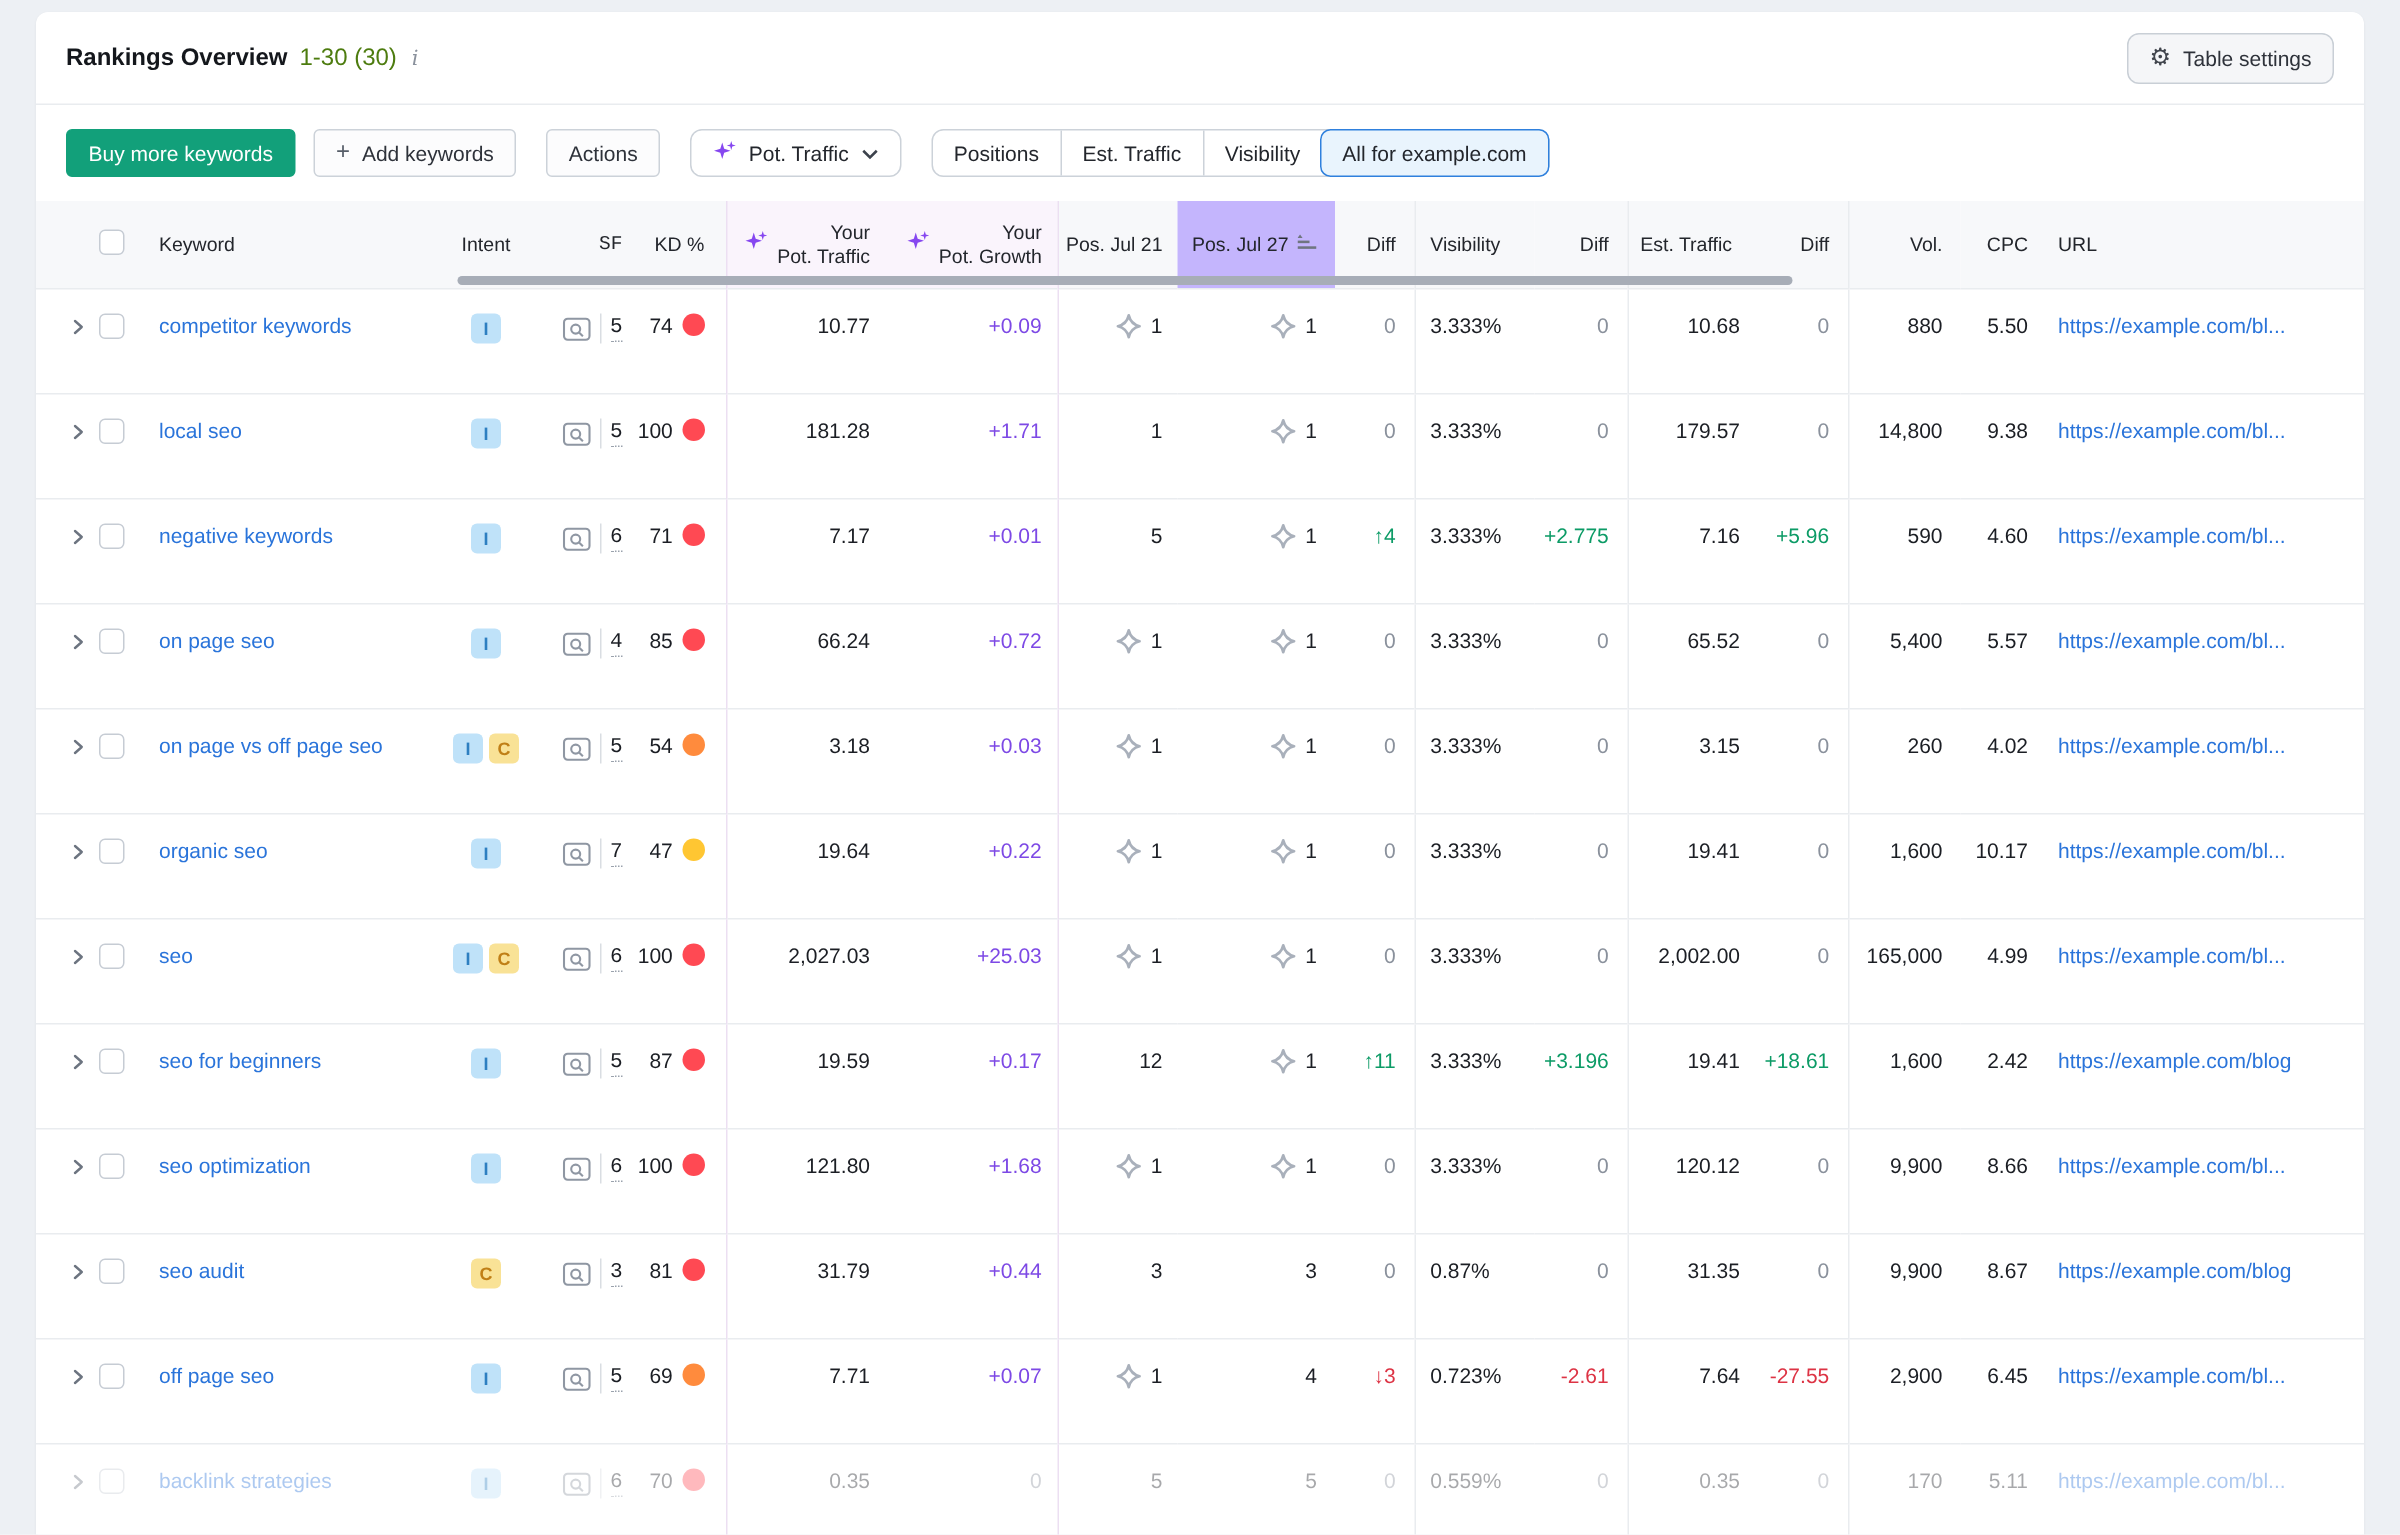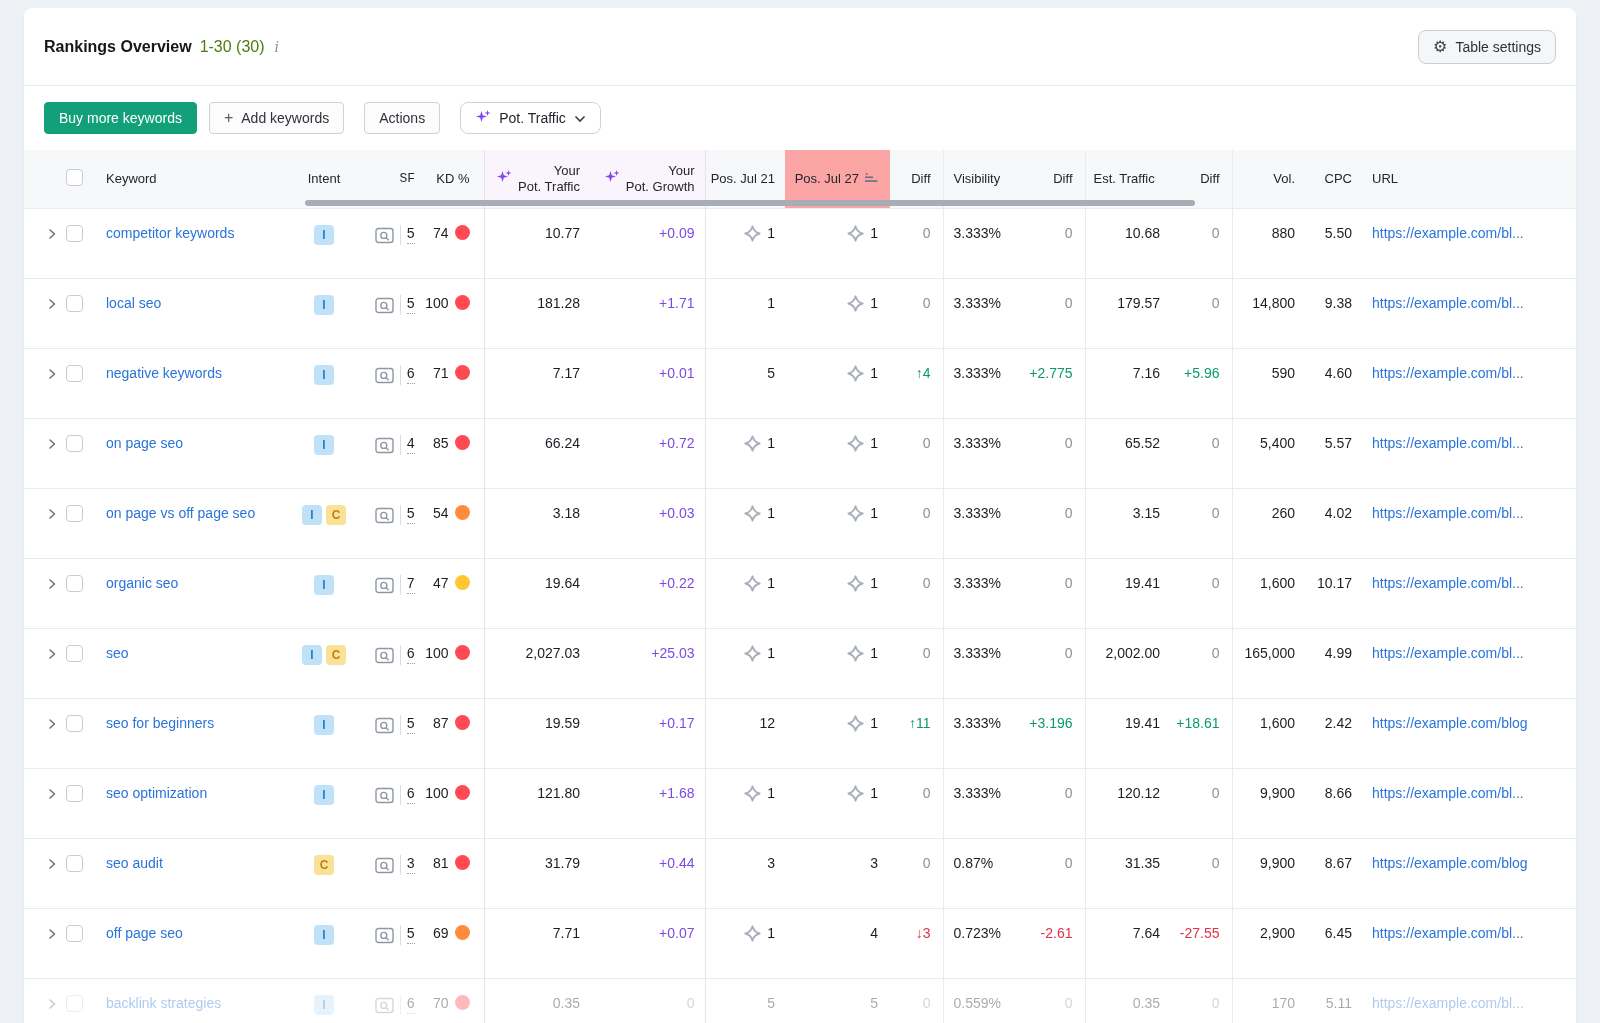--- a/index.html
+++ b/index.html
@@ -3,21 +3,21 @@
 <meta charset="utf-8">
 <style>
   * { box-sizing: border-box; }
   html, body { margin:0; padding:0; width:1600px; height:1023px; overflow:hidden;
     background:#edf0f4; font-family:"Liberation Sans", sans-serif; color:#1b1e24; }
   .card { position:relative; margin:8px 24px 0; width:1552px; height:1100px;
     background:#fff; border-radius:8px; box-shadow:0 1px 2px rgba(20,30,40,.06); overflow:hidden; }
 
   
   .card-header { display:flex; align-items:center; justify-content:space-between;
-    height:78px; padding:0 20px; border-bottom:1px solid #e9ecef; }
+    height:62px; padding:0 20px; border-bottom:1px solid #e9ecef; }
   .title-group { display:flex; align-items:baseline; gap:8px; }
   .title { font-size:16px; font-weight:700; color:#14171c; }
   .range { font-size:16px; color:#4d7c0f; }
   .info-i { font-family:"DejaVu Serif", serif; font-style:italic; font-size:14px; color:#8a919c; padding-left:2px; }
   .btn-settings { display:flex; align-items:center; gap:8px; height:34px; padding:0 14px;
     background:#f5f6f8; border:1px solid #c9cfd6; border-radius:8px; font-size:14px; color:#2e323a; cursor:pointer; }
   .gear { font-size:16px; line-height:1; color:#41454d; }
 
   
   .toolbar { display:flex; align-items:center; height:64px; padding:0 20px; }
@@ -44,21 +44,21 @@
   th.al-l, td.al-l { text-align:left; }
   th.al-r, td.al-r { text-align:right; }
   th.al-c, td.al-c { text-align:center; }
   .pad-l8 { padding-left:8px !important; } .pad-l10 { padding-left:10px !important; }
   .pad-l12 { padding-left:12px !important; }
   .pad-r9 { padding-right:9px !important;font-family:Liberation Mono, monospace; } .pad-r10 { padding-right:10px !important; }
   .pad-r12 { padding-right:12px !important; } .pad-r14 { padding-right:14px !important;text-align:center; }
   .bl { border-left:1px solid #e9ecef; }
   .bl-p { border-left:1px solid #ecdff2; }
   th.th-ai { background:#faf4fc; }
-  th.th-sorted { background:#fca5a5; }
+  th.th-sorted { background:#c4b5fd; }
   .th-flex { display:flex; align-items:center; justify-content:flex-end; gap:6px; }
   .th-2line { text-align:right; line-height:1.25; }
   .sorticon { display:inline-block; margin-left:6px; }
   .hscroll { position:absolute; top:50px; left:281px; width:890px; height:6px;
     background:#a7adb7; border-radius:3px; z-index:3; }
 
   tbody td { height:70px; vertical-align:top; padding:16px 0 0 0; font-size:14px; color:#1b1e24; }
   tbody tr td { border-top:1px solid #e9ecef; }
   tr.faded { opacity:.38; }
 
@@ -111,20 +111,26 @@
     <button class="btn btn-dd mr20">
       <span><svg width="16" height="16" viewBox="0 0 16 16" fill="#8647f0">
             <path d="M6.5 2 L7.8 6.2 L12 7.5 L7.8 8.8 L6.5 13 L5.2 8.8 L1 7.5 L5.2 6.2 Z"></path>
             <path d="M12.5 1 L13.2 3.3 L15.5 4 L13.2 4.7 L12.5 7 L11.8 4.7 L9.5 4 L11.8 3.3 Z"></path>
           </svg></span>
       <span>Pot. Traffic</span>
       <span><svg width="12" height="8" viewBox="0 0 12 8" fill="none" stroke="#3c424c" stroke-width="1.7">
             <path d="M1.5 1.5 L6 6 L10.5 1.5"></path>
           </svg></span>
     </button>
+    <div class="seg">
+        <div class="seg-item">Positions</div>
+        <div class="seg-item">Est. Traffic</div>
+        <div class="seg-item">Visibility</div>
+        <div class="seg-item selected">All for example.com</div>
+      </div>
   </div>
 
   <div class="table-wrap">
     <div class="hscroll"></div>
     <table>
       <colgroup>
         <col style="width:42px">
           <col style="width:28px">
           <col style="width:200px">
           <col style="width:60px">

